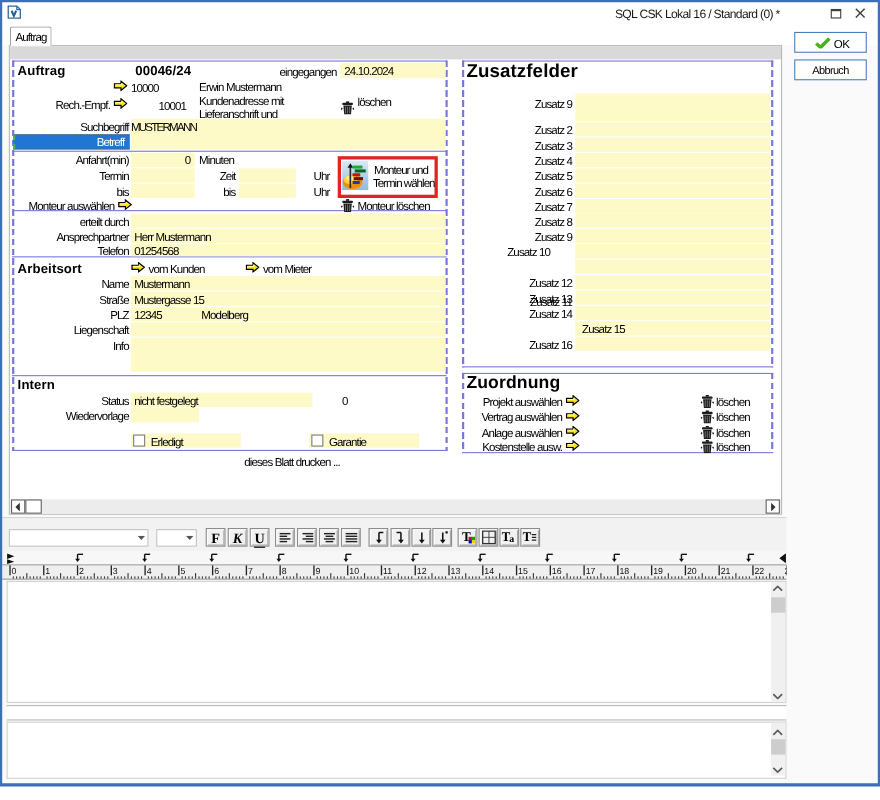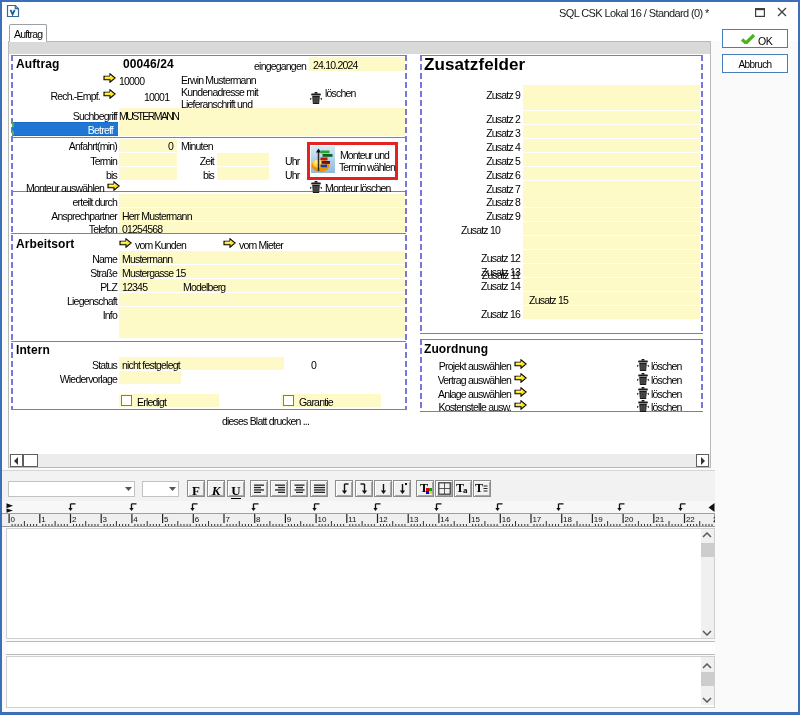--- a/index.html
+++ b/index.html
@@ -204,21 +204,21 @@
 <div class="f" style="left:523px;top:250px;width:177px;height:13px;"></div>
 <div class="lbl r" style="left:420px;top:252px;width:100px;">Zusatz 12</div>
 <div class="f" style="left:523px;top:264px;width:177px;height:13px;"></div>
 <div class="lbl r" style="left:420px;top:266px;width:100px;">Zusatz 13</div>
 <div class="f" style="left:523px;top:278px;width:177px;height:13px;"></div>
 <div class="lbl r" style="left:420px;top:280px;width:100px;">Zusatz 14</div>
 <div class="f" style="left:523px;top:292px;width:177px;height:13px;"></div>
 <div class="lbl r" style="left:420px;top:294px;width:100px;padding-left:48px;">Zusatz 15</div>
 <div class="f" style="left:523px;top:306px;width:177px;height:13px;"></div>
 <div class="lbl r" style="left:420px;top:308px;width:100px;">Zusatz 16</div>
-<div class="lbl b" style="left:424px;top:343px;font-size:12px;">Zuordnung</div>
+<div class="lbl b" style="left:424px;top:343px;font-size:16px;">Zuordnung</div>
 <div class="lbl r" style="left:411px;top:360px;width:100px;">Projekt auswählen</div>
 <svg class="ic" style="left:514px;top:359px;" width="13" height="10" viewBox="0 0 13 10">
     <path d="M1 3.2 h6 V0.8 L12.2 5 L7 9.2 V6.8 H1 z" fill="#ffe414" stroke="#000000" stroke-width="1.1"></path>
     <path d="M2 4.2 h5.6 V2.5" fill="none" stroke="#fff9a0" stroke-width="1"></path>
   </svg>
 <svg class="ic" style="left:637px;top:359px;" width="12" height="12" viewBox="0 0 12 12">
     <rect x="4.6" y="0" width="2.8" height="1.6" fill="#1a1a1a"></rect>
     <rect x="1.2" y="1.4" width="9.6" height="2.1" rx="0.7" fill="#1a1a1a"></rect>
     <path d="M2.2 4 h7.6 l-0.7 8 h-6.2 z" fill="#1a1a1a"></path>
     <path d="M4.1 5 v6 M6 5 v6 M7.9 5 v6" stroke="#8a8a8a" stroke-width="0.7"></path>

